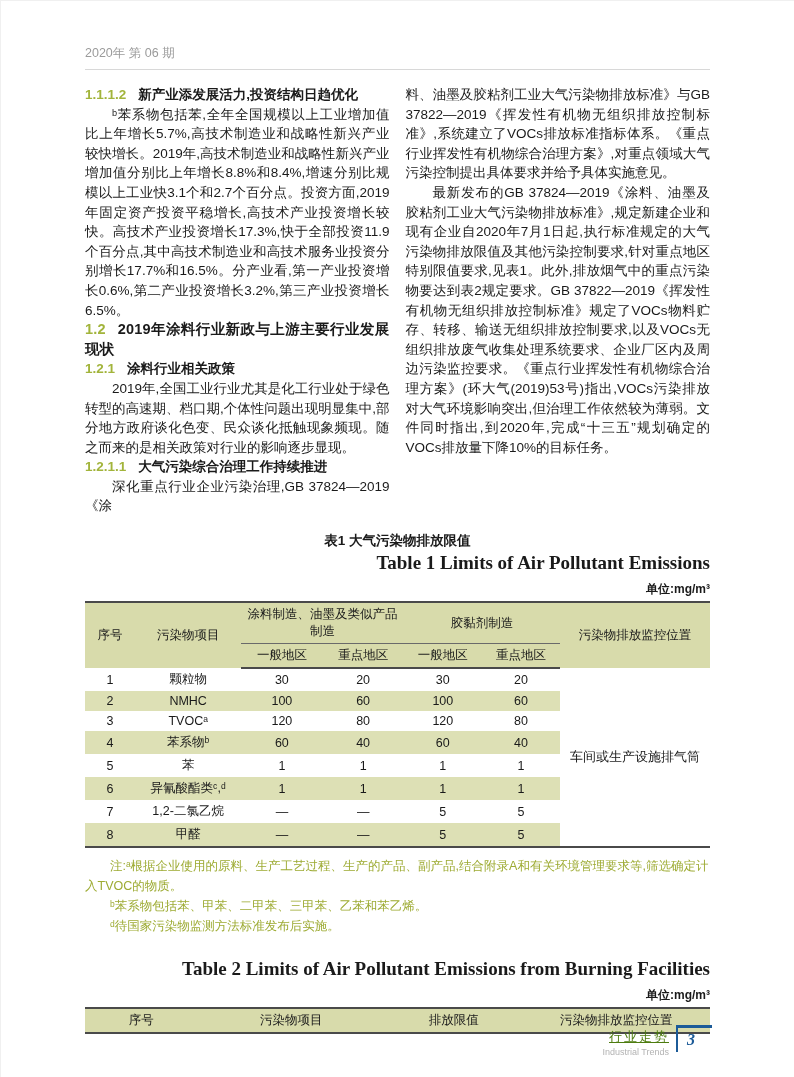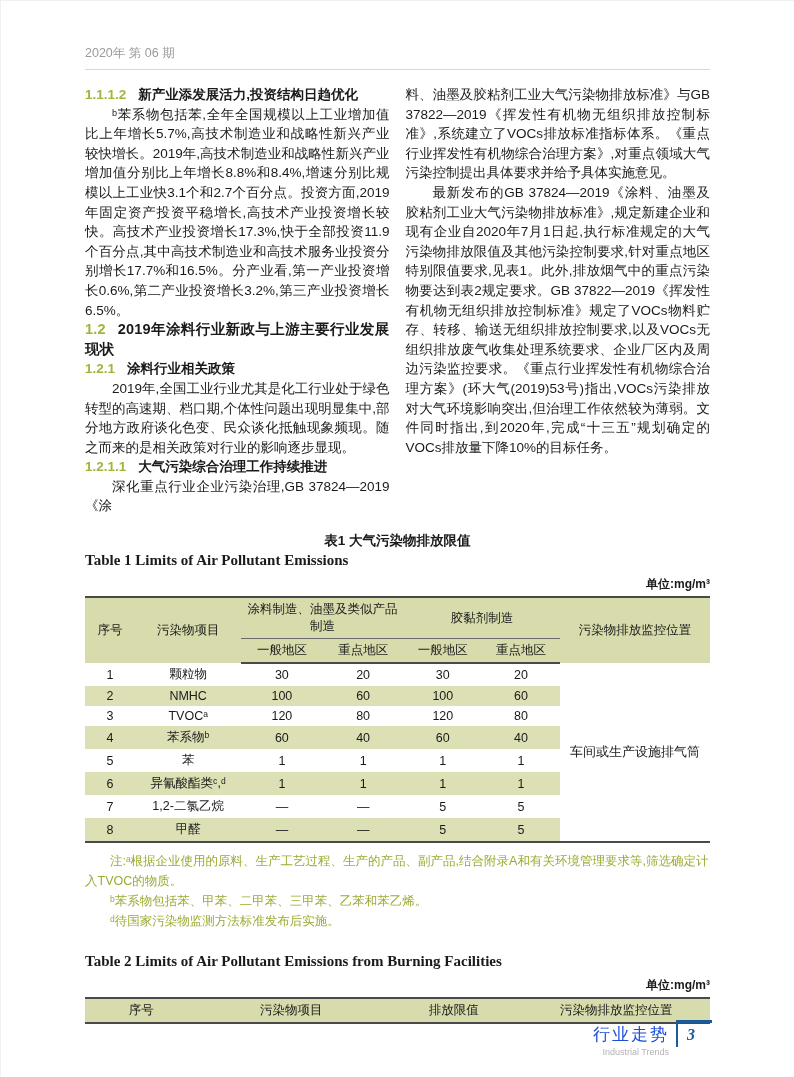--- a/index.html
+++ b/index.html
@@ -32,21 +32,21 @@
   .columns { display: flex; gap: 16px; margin-top: 15px; }
   .col { flex: 1; font-size: 13.5px; line-height: 19.6px; text-align: justify; }
   .col p { margin: 0; text-indent: 2em; }
   .sec-head { font-weight: bold; text-indent: 0 !important; }
   .sec-head .sec-num { color: #a2b43b; margin-right: 12px; font-weight: bold; margin-top: 48px; }
   .sec-head-lg { font-size: 14.5px; letter-spacing: 0.2px; }
 
   
   .tbl-block { margin-top: 16px; }
   .tcap-cn { text-align: center; font-weight: bold; font-size: 13.5px; margin: 0; }
-  .tcap-en { text-align: left; font-weight: bold; font-size: 15px;
+  .tcap-en { text-align: right; font-weight: bold; font-size: 19px;
              font-family: "Liberation Serif", "DejaVu Serif", serif; margin: 2px 0 0 0; }
   .unit { text-align: right; font-weight: bold; font-size: 12px; margin: 7px 0 3px 0; }
   table.dtable { width: 100%; border-collapse: collapse; font-size: 12.5px;
                  border-top: 2px solid #4a4a4a; border-bottom: 2px solid #4a4a4a; }
   .dtable th, .dtable td { text-align: center; padding: 3px 4px; font-weight: normal; }
   .dtable thead th { background: #d8dbab; }
   .dtable thead tr.h-last th { border-bottom: 2px solid #4a4a4a; }
   .dtable thead th.group { border-bottom: 1px solid #6a6a6a; }
   .dtable tbody tr { height: 20px; }
   .dtable tbody tr.alt td { background: #dde0b5; }
@@ -55,21 +55,21 @@
   
   .notes { color: #9dab33; font-size: 12.5px; line-height: 1.6; margin-top: 8px; }
   .notes p { margin: 0; text-indent: 2em; }
 
   
   .footer {
     position: absolute; right: 82px; bottom: 20px;
     display: flex; align-items: flex-start;
   }
   .footer-labels { text-align: right; margin-right: 7px; padding-top: 3px; }
-  .f-cn { font-size: 17px; color: #1d4ed8; letter-spacing: 2px; }
+  .f-cn { font-size: 13px; color: #4d7c0f; letter-spacing: 2px; text-decoration: underline; }
   .f-en { font-size: 9px; color: #b3b3b3; margin-top: 1px; }
   .page-badge {
     border-top: 3px solid #1c5b98; border-left: 2px solid #1c5b98;
     width: 36px; height: 27px;
     display: flex; align-items: center; padding-left: 9px;
   }
   .page-num {
     color: #1c5b98; font-style: italic; font-weight: bold; font-size: 16px;
     font-family: "Liberation Serif", "DejaVu Serif", serif;
   }

